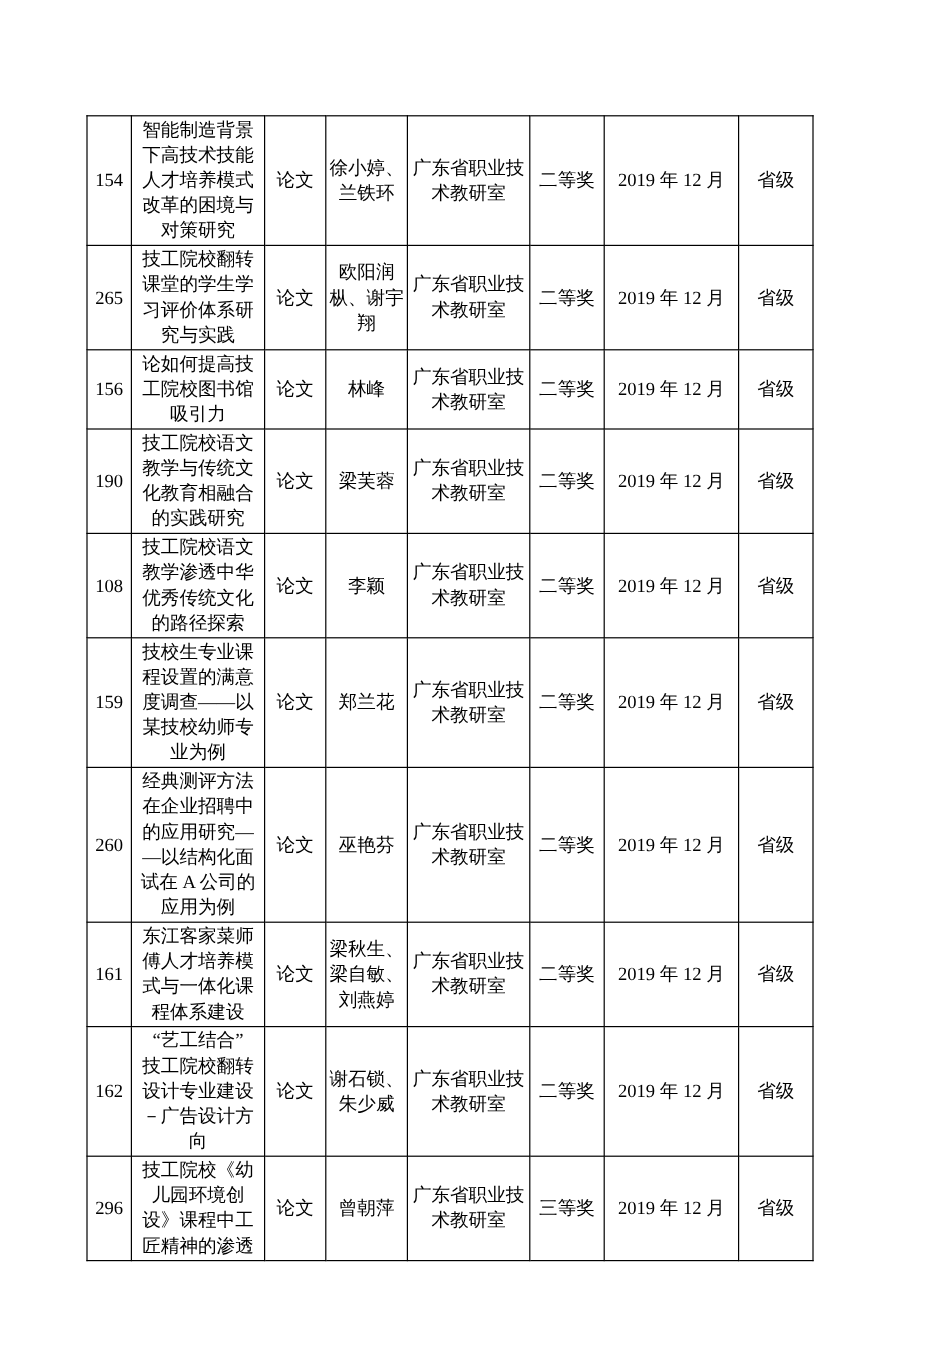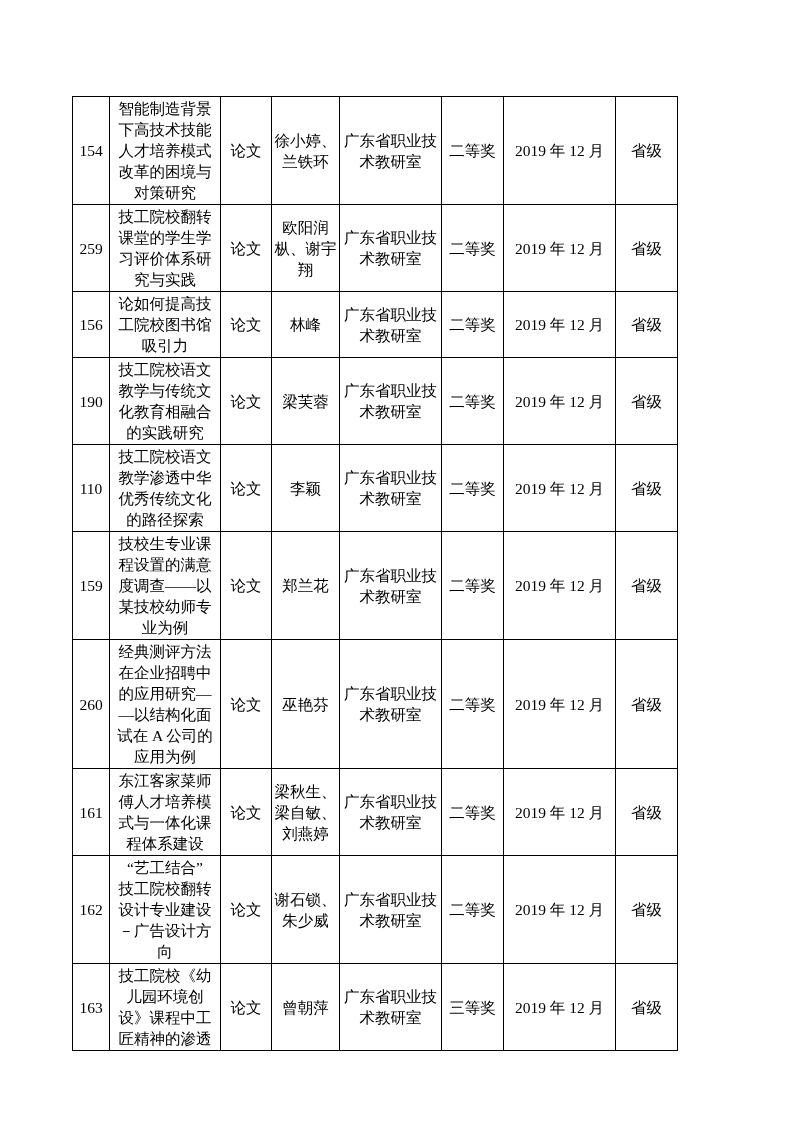--- a/index.html
+++ b/index.html
@@ -69,21 +69,21 @@
     <td>徐小婷、
 兰铁环</td>
     <td>广东省职业技
 术教研室</td>
     <td>二等奖</td>
     <td>2019 年 12 月</td>
     <td>省级</td>
   </tr>
 
   <tr>
-    <td>259</td>
+    <td>265</td>
     <td>技工院校翻转
 课堂的学生学
 习评价体系研
 究与实践</td>
     <td>论文</td>
     <td>欧阳润
 枞、谢宇
 翔</td>
     <td>广东省职业技
 术教研室</td>
@@ -115,21 +115,21 @@
     <td>论文</td>
     <td>梁芙蓉</td>
     <td>广东省职业技
 术教研室</td>
     <td>二等奖</td>
     <td>2019 年 12 月</td>
     <td>省级</td>
   </tr>
 
   <tr>
-    <td>110</td>
+    <td>108</td>
     <td>技工院校语文
 教学渗透中华
 优秀传统文化
 的路径探索</td>
     <td>论文</td>
     <td>李颖</td>
     <td>广东省职业技
 术教研室</td>
     <td>二等奖</td>
     <td>2019 年 12 月</td>
@@ -197,21 +197,21 @@
     <td>谢石锁、
 朱少威</td>
     <td>广东省职业技
 术教研室</td>
     <td>二等奖</td>
     <td>2019 年 12 月</td>
     <td>省级</td>
   </tr>
 
   <tr>
-    <td>163</td>
+    <td>296</td>
     <td>技工院校《幼
 儿园环境创
 设》课程中工
 匠精神的渗透</td>
     <td>论文</td>
     <td>曾朝萍</td>
     <td>广东省职业技
 术教研室</td>
     <td>三等奖</td>
     <td>2019 年 12 月</td>

